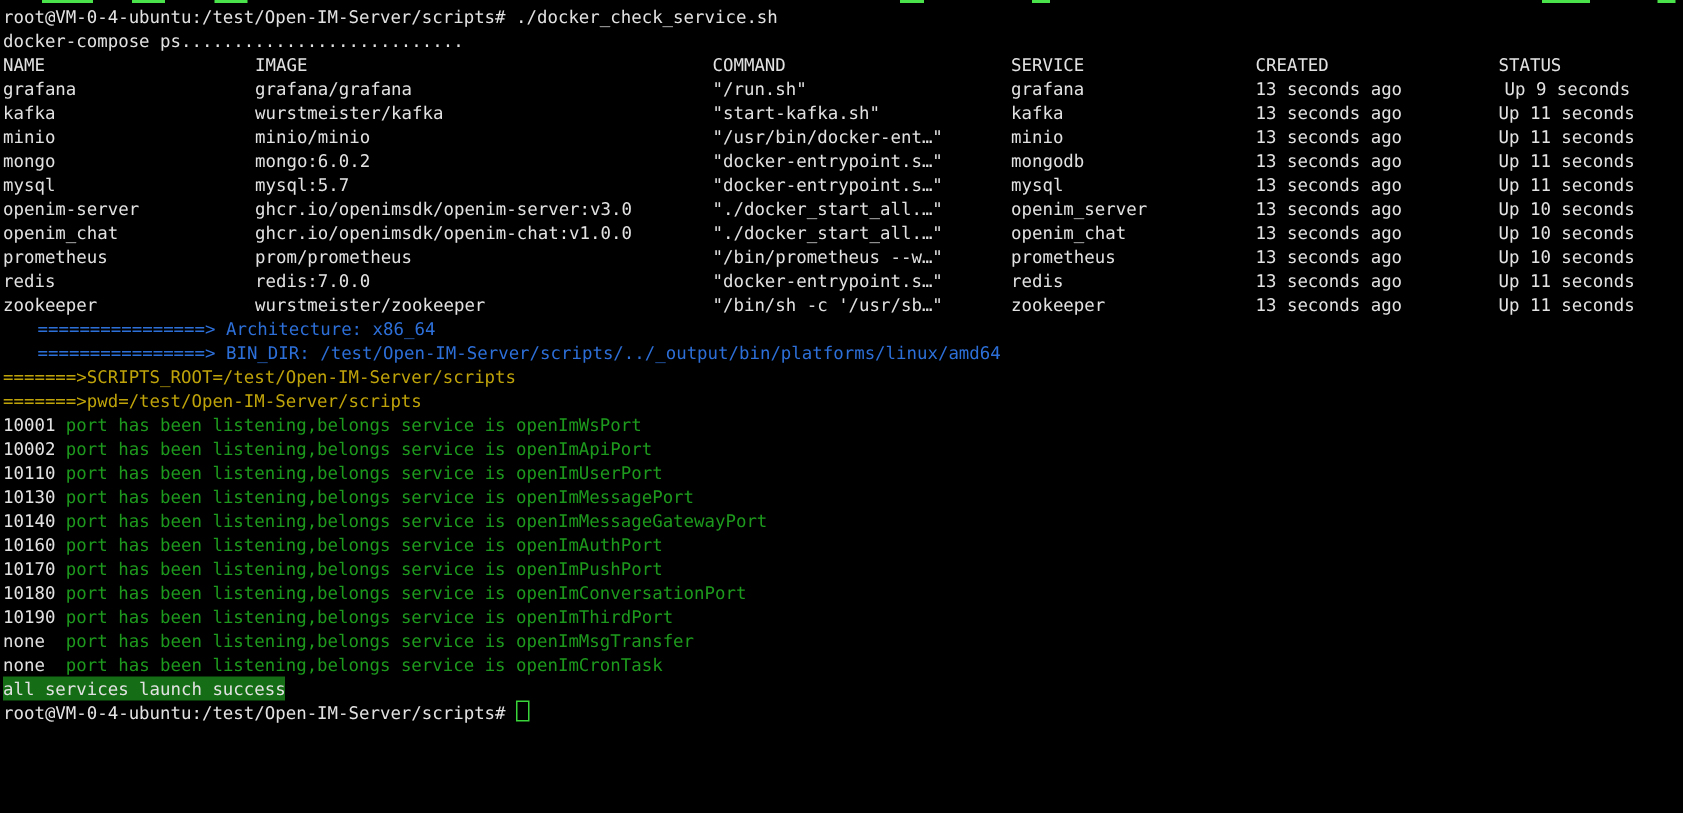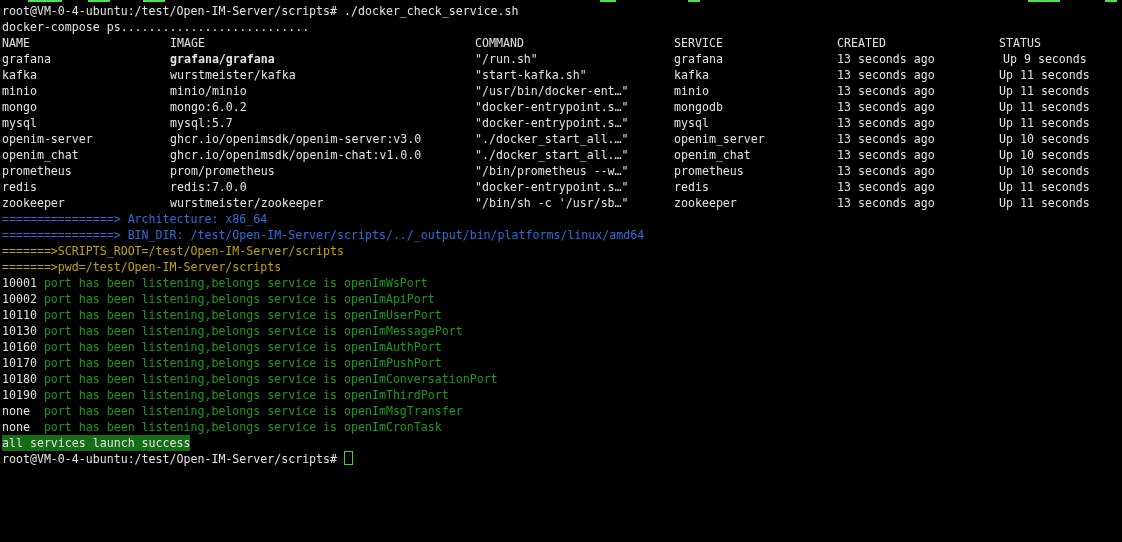--- a/index.html
+++ b/index.html
@@ -9,21 +9,21 @@
     background:var(--bg,#000);
     overflow:hidden;
     font-family:"DejaVu Sans Mono",monospace;
     font-size:11.6px;
     color:var(--fg,#e2e2e2);
     cursor:text;
   }
   .content{position:absolute;top:3px;left:2px;right:0;}
   .line{height:16px;line-height:16px;white-space:pre;position:relative;}
   .cell{position:absolute;top:0;white-space:pre;}
-  .blue{color:var(--blue,#2d6fd8);}
+  .blue{color:var(--blue,#2d6fd8);margin-left:23px;}
   .yellow{color:var(--yellow,#bfa30a);}
   .green{color:var(--green,#1d9a1d);}
   .success{display:inline-block;background:var(--success-bg,#156e15);color:var(--fg,#e2e2e2);}
   .cursor{
     display:inline-block;width:7px;height:12px;
     border:1px solid var(--cursor,#39d439);
     vertical-align:-2px;margin-left:0;
   }
   .frag{position:absolute;top:0;height:2px;background:var(--bright-green,#4be34b);}
 </style>
@@ -41,21 +41,21 @@
       <div class="frag" style="left: 1105px; width: 12px;"></div>
     </div>
   <div class="content">
 
     <div class="line"><span>root@VM-0-4-ubuntu:/test/Open-IM-Server/scripts#</span><span> ./docker_check_service.sh</span></div>
 
     <div class="line">docker-compose ps...........................</div>
 
     <div id="ps-table">
         <div class="line"><span class="cell" style="left: 0px;">NAME</span><span class="cell" style="left: 168px;">IMAGE</span><span class="cell" style="left: 473px;">COMMAND</span><span class="cell" style="left: 672px;">SERVICE</span><span class="cell" style="left: 835px;">CREATED</span><span class="cell" style="left: 997px;">STATUS</span></div>
-        <div class="line"><span class="cell" style="left: 0px;">grafana</span><span class="cell" style="left: 168px; font-weight: bold;">grafana/grafana</span><span class="cell" style="left: 473px;">"/run.sh"</span><span class="cell" style="left: 672px;">grafana</span><span class="cell" style="left: 835px;">13 seconds ago</span><span class="cell" style="left: 1001px;">Up 9 seconds</span></div>
+        <div class="line"><span class="cell" style="left: 0px;">grafana</span><span class="cell" style="left: 168px;">grafana/grafana</span><span class="cell" style="left: 473px;">"/run.sh"</span><span class="cell" style="left: 672px;">grafana</span><span class="cell" style="left: 835px;">13 seconds ago</span><span class="cell" style="left: 1001px;">Up 9 seconds</span></div>
         <div class="line"><span class="cell" style="left: 0px;">kafka</span><span class="cell" style="left: 168px;">wurstmeister/kafka</span><span class="cell" style="left: 473px;">"start-kafka.sh"</span><span class="cell" style="left: 672px;">kafka</span><span class="cell" style="left: 835px;">13 seconds ago</span><span class="cell" style="left: 997px;">Up 11 seconds</span></div>
         <div class="line"><span class="cell" style="left: 0px;">minio</span><span class="cell" style="left: 168px;">minio/minio</span><span class="cell" style="left: 473px;">"/usr/bin/docker-ent…"</span><span class="cell" style="left: 672px;">minio</span><span class="cell" style="left: 835px;">13 seconds ago</span><span class="cell" style="left: 997px;">Up 11 seconds</span></div>
         <div class="line"><span class="cell" style="left: 0px;">mongo</span><span class="cell" style="left: 168px;">mongo:6.0.2</span><span class="cell" style="left: 473px;">"docker-entrypoint.s…"</span><span class="cell" style="left: 672px;">mongodb</span><span class="cell" style="left: 835px;">13 seconds ago</span><span class="cell" style="left: 997px;">Up 11 seconds</span></div>
         <div class="line"><span class="cell" style="left: 0px;">mysql</span><span class="cell" style="left: 168px;">mysql:5.7</span><span class="cell" style="left: 473px;">"docker-entrypoint.s…"</span><span class="cell" style="left: 672px;">mysql</span><span class="cell" style="left: 835px;">13 seconds ago</span><span class="cell" style="left: 997px;">Up 11 seconds</span></div>
         <div class="line"><span class="cell" style="left: 0px;">openim-server</span><span class="cell" style="left: 168px;">ghcr.io/openimsdk/openim-server:v3.0</span><span class="cell" style="left: 473px;">"./docker_start_all.…"</span><span class="cell" style="left: 672px;">openim_server</span><span class="cell" style="left: 835px;">13 seconds ago</span><span class="cell" style="left: 997px;">Up 10 seconds</span></div>
         <div class="line"><span class="cell" style="left: 0px;">openim_chat</span><span class="cell" style="left: 168px;">ghcr.io/openimsdk/openim-chat:v1.0.0</span><span class="cell" style="left: 473px;">"./docker_start_all.…"</span><span class="cell" style="left: 672px;">openim_chat</span><span class="cell" style="left: 835px;">13 seconds ago</span><span class="cell" style="left: 997px;">Up 10 seconds</span></div>
         <div class="line"><span class="cell" style="left: 0px;">prometheus</span><span class="cell" style="left: 168px;">prom/prometheus</span><span class="cell" style="left: 473px;">"/bin/prometheus --w…"</span><span class="cell" style="left: 672px;">prometheus</span><span class="cell" style="left: 835px;">13 seconds ago</span><span class="cell" style="left: 997px;">Up 10 seconds</span></div>
         <div class="line"><span class="cell" style="left: 0px;">redis</span><span class="cell" style="left: 168px;">redis:7.0.0</span><span class="cell" style="left: 473px;">"docker-entrypoint.s…"</span><span class="cell" style="left: 672px;">redis</span><span class="cell" style="left: 835px;">13 seconds ago</span><span class="cell" style="left: 997px;">Up 11 seconds</span></div>
         <div class="line"><span class="cell" style="left: 0px;">zookeeper</span><span class="cell" style="left: 168px;">wurstmeister/zookeeper</span><span class="cell" style="left: 473px;">"/bin/sh -c '/usr/sb…"</span><span class="cell" style="left: 672px;">zookeeper</span><span class="cell" style="left: 835px;">13 seconds ago</span><span class="cell" style="left: 997px;">Up 11 seconds</span></div>
       </div>
@@ -65,20 +65,21 @@
     <div class="line blue">================&gt; BIN_DIR: /test/Open-IM-Server/scripts/../_output/bin/platforms/linux/amd64</div>
 
     <div class="line yellow">=======&gt;SCRIPTS_ROOT=/test/Open-IM-Server/scripts</div>
     <div class="line yellow">=======&gt;pwd=/test/Open-IM-Server/scripts</div>
 
     <div id="port-list">
         <div class="line"><span>10001 </span><span class="green">port has been listening,belongs service is openImWsPort</span></div>
         <div class="line"><span>10002 </span><span class="green">port has been listening,belongs service is openImApiPort</span></div>
         <div class="line"><span>10110 </span><span class="green">port has been listening,belongs service is openImUserPort</span></div>
         <div class="line"><span>10130 </span><span class="green">port has been listening,belongs service is openImMessagePort</span></div>
+        <div class="line"><span>10140 </span><span class="green">port has been listening,belongs service is openImMessageGatewayPort</span></div>
         <div class="line"><span>10160 </span><span class="green">port has been listening,belongs service is openImAuthPort</span></div>
         <div class="line"><span>10170 </span><span class="green">port has been listening,belongs service is openImPushPort</span></div>
         <div class="line"><span>10180 </span><span class="green">port has been listening,belongs service is openImConversationPort</span></div>
         <div class="line"><span>10190 </span><span class="green">port has been listening,belongs service is openImThirdPort</span></div>
         <div class="line"><span>none  </span><span class="green">port has been listening,belongs service is openImMsgTransfer</span></div>
         <div class="line"><span>none  </span><span class="green">port has been listening,belongs service is openImCronTask</span></div>
       </div>
 
     <div class="line"><span class="success">all services launch success</span></div>
 

